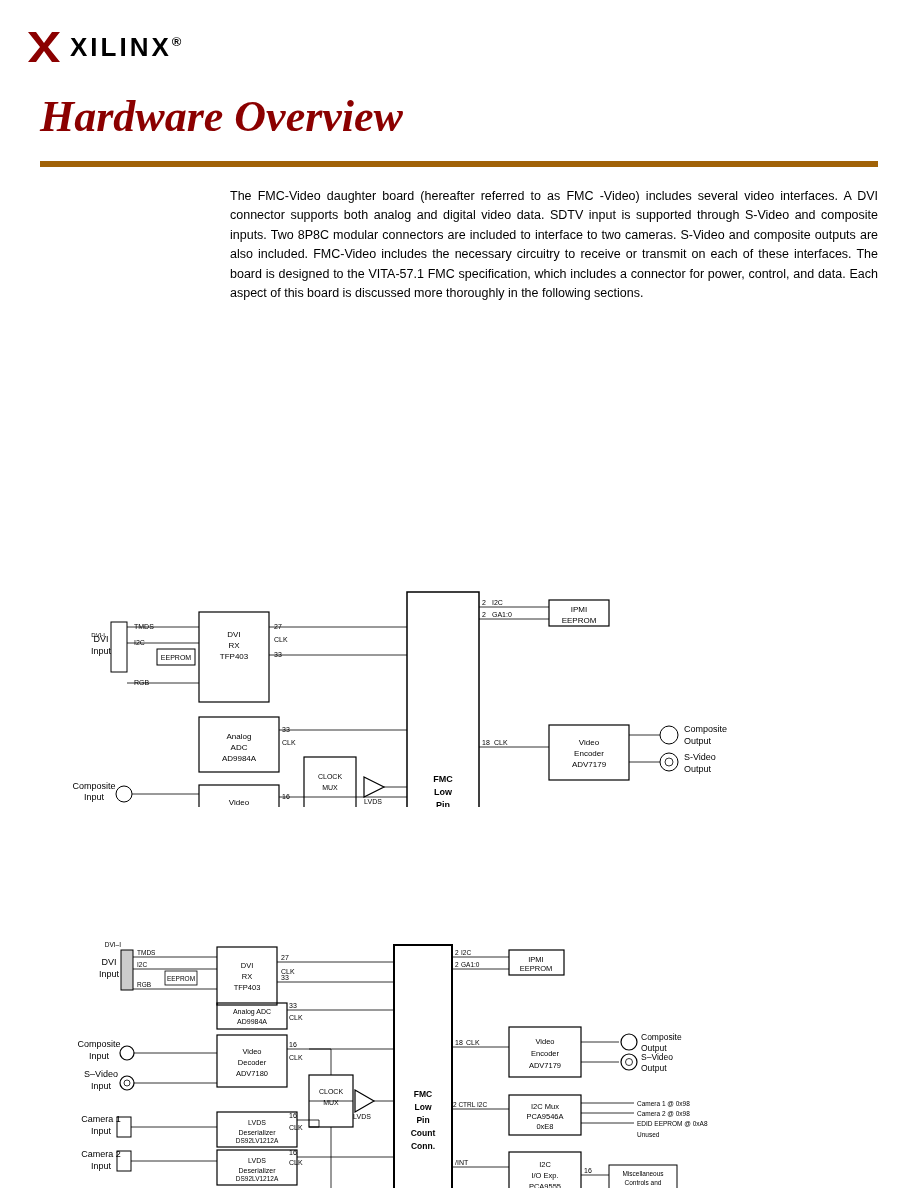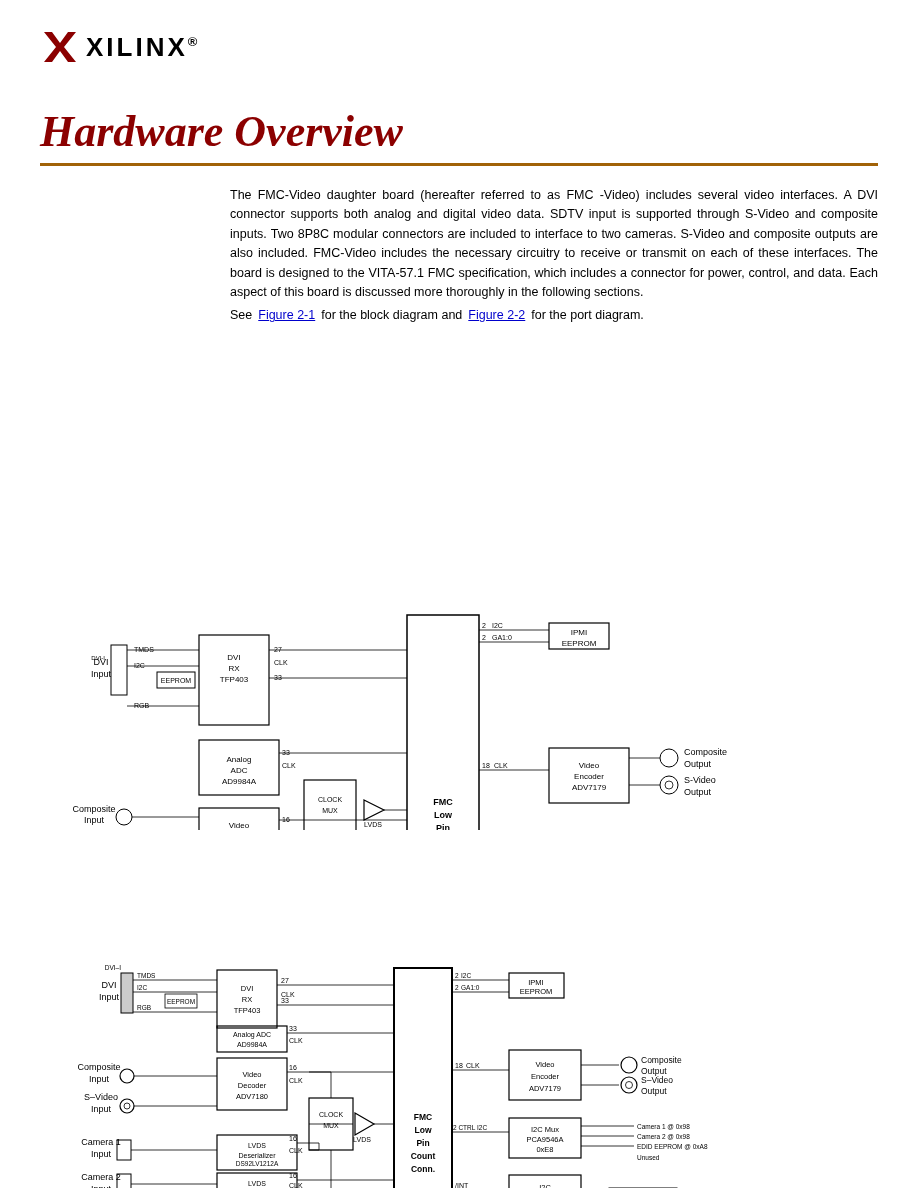--- a/index.html
+++ b/index.html
@@ -8,21 +8,21 @@
       min-height: 1188px;
       background: #fff;
       font-family: Arial, sans-serif;
       font-size: 13px;
       color: #000;
       position: relative;
     }
 
     
     .header {
-      padding: 28px 40px 0 40px;
+      padding: 28px 40px 0 24px;
       display: flex;
       align-items: flex-start;
       flex-direction: column;
     }
     .logo {
       display: flex;
       align-items: center;
       gap: 8px;
     }
     .logo-icon {
@@ -48,21 +48,21 @@
     
     .content {
       padding: 20px 40px 0 230px;
     }
 
     
     .body-text {
       font-size: 12.5px;
       line-height: 1.55;
       color: #000;
-      margin-bottom: 6px;
+      margin-bottom: 14px;
       text-align: justify;
     }
 
     
     .figure-ref-line {
       display: flex;
       align-items: center;
       gap: 6px;
       margin-bottom: 18px;
       font-size: 12.5px;
@@ -85,34 +85,27 @@
   <div class="logo">
     <svg class="logo-icon" viewBox="0 0 38 38" xmlns="http://www.w3.org/2000/svg">
       <polygon points="4,4 16,19 4,34 12,34 20,23 28,34 36,34 24,19 36,4 28,4 20,15 12,4" fill="#8b0000"></polygon>
     </svg>
     <span style="font-size:26px; font-weight:900; letter-spacing:3px; font-family: Arial, sans-serif;">
       <span>XILINX</span><span style="font-size:13px; vertical-align:super;">®</span>
     </span>
   </div>
 </div>
 
-<div style="margin: 40px 40px 0 40px; padding-bottom: 6px; border-bottom: 3px solid #a16207;">
+<div style="margin: 25px 40px 0 40px; padding-bottom: 19px; border-bottom: 6px solid #a16207;">
   <div class="page-title">Hardware Overview</div>
 </div>
 
 <div class="content">
   <p class="body-text">The FMC-Video daughter board (hereafter referred to as FMC -Video) includes several video interfaces. A DVI connector supports both analog and digital video data. SDTV input is supported through S-Video and composite inputs. Two 8P8C modular connectors are included to interface to two cameras. S-Video and composite outputs are also included. FMC-Video includes the necessary circuitry to receive or transmit on each of these interfaces. The board is designed to the VITA-57.1 FMC specification, which includes a connector for power, control, and data. Each aspect of this board is discussed more thoroughly in the following sections.</p>
 
-  <div class="figure-ref-line">
-    <span>See</span>
-    <span class="figure-link">Figure 2-1</span>
-    <span>    for the block diagram and</span>
-    <span class="figure-link">Figure 2-2</span>
-    <span>    for the port diagram.</span>
-  </div>
 </div>
 
 <div class="diagram-container">
   <svg width="840" height="490" viewBox="0 0 840 490" xmlns="http://www.w3.org/2000/svg" style="display:block; margin: 0 auto; font-family: Arial, sans-serif; font-size: 9px;">
 
     <text x="62" y="325" font-size="9" text-anchor="middle">DVI</text>
     <text x="62" y="337" font-size="9" text-anchor="middle">Input</text>
 
     <rect x="72" y="305" width="16" height="50" fill="none" stroke="#000" stroke-width="1"></rect>
 

